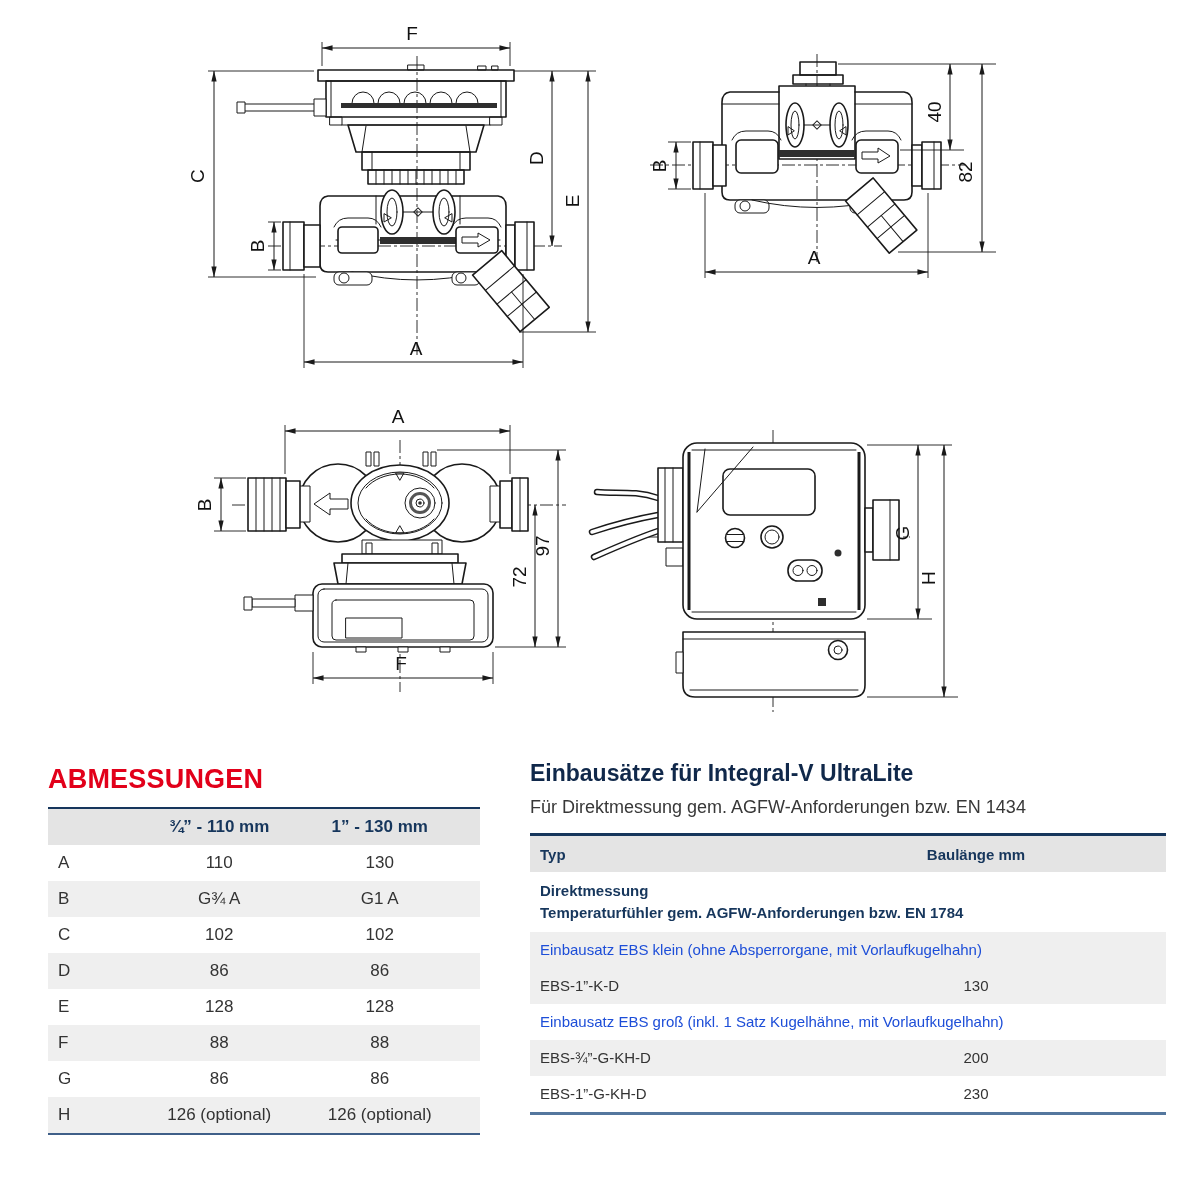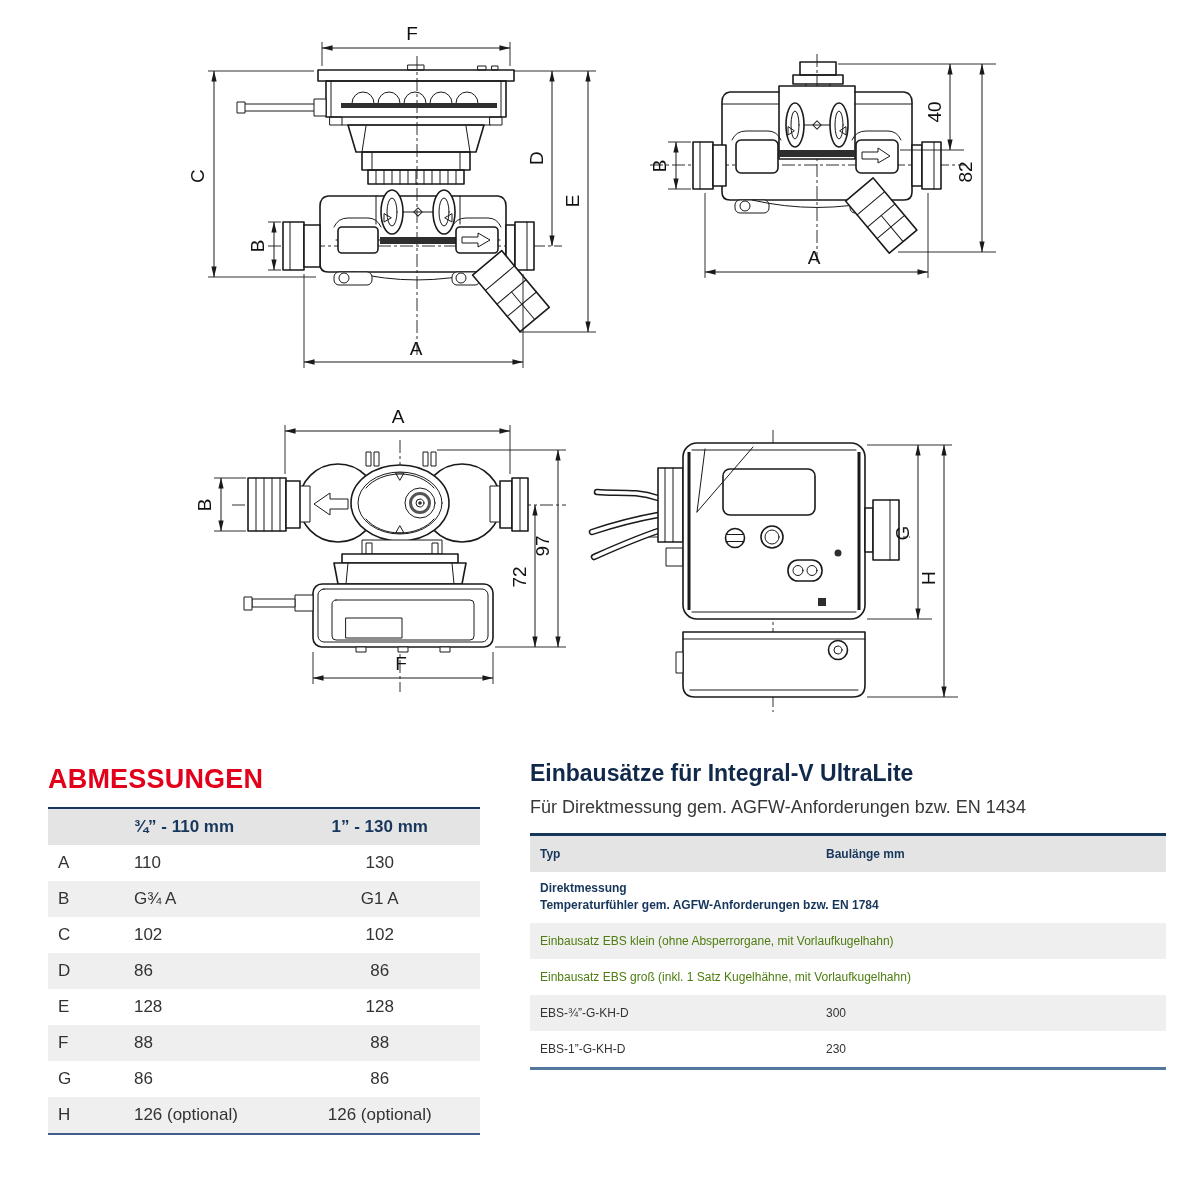--- a/index.html
+++ b/index.html
@@ -17,36 +17,36 @@
   .cl {fill:none;stroke:#1a1a1a;stroke-width:.9;stroke-dasharray:13 3 3 3;}
   text.dl{font-family:"Liberation Sans",sans-serif;font-size:19px;fill:#111;}
   
   #abm{position:absolute;left:48px;top:764px;width:432px;}
   #abm .title{color:#e2001a;font-size:27px;font-weight:bold;letter-spacing:.2px;margin:0 0 12px 0;}
   #abm table{border-collapse:collapse;width:432px;border-top:2px solid #16365c;border-bottom:2px solid #3f5f88;}
   #abm th,#abm td{font-size:17px;height:36px;padding:0;}
   #abm th{color:#16365c;font-weight:bold;background:#e4e4e4;}
   #abm td{color:#333;}
   #abm .lbl{width:85px;text-align:left;padding-left:10px;}
-  #abm .c1 {width:185px;text-align:left;}
+  #abm .c1 {width:185px;text-align:center;}
   #abm .c2 {width:162px;text-align:center;padding-right:25px;}
   #abm tr.alt{background:#efefef;}
   
   #ebs{position:absolute;left:530px;top:760px;width:636px;}
   #ebs .title{color:#10284a;font-size:23px;font-weight:bold;margin:0 0 8px 0;}
   #ebs .subtitle{color:#383838;font-size:18px;margin:10px 0 15px 0;}
   #ebs table{border-collapse:collapse;width:636px;border-top:3px solid #16365c;border-bottom:3px solid #54779e;}
-  #ebs th,#ebs td{font-size:12px;padding:0;}
+  #ebs th,#ebs td{font-size:15px;padding:0;}
   #ebs th{color:#16365c;font-weight:bold;background:#e4e4e4;height:36px;}
   #ebs .t1{text-align:left;padding-left:10px;}
-  #ebs .t2{width:300px;text-align:left;padding-right:40px;}
+  #ebs .t2{width:300px;text-align:center;padding-right:40px;}
   #ebs td{height:36px;color:#333;}
   #ebs tr.gray{background:#efefef;}
   #ebs .section td{color:#16365c;font-weight:bold;line-height:1.45;padding:8px 0 8px 10px;height:auto;}
-  #ebs .group td{color:#4d7c0f;}
+  #ebs .group td{color:#1d4ed8;}
 </style>
 </head>
 <body>
 
 <div id="page">
 
 <svg id="drawings" width="1200" height="745" viewBox="0 0 1200 745">
   <defs>
     <marker id="arr" viewBox="0 0 10 6" refX="9.6" refY="3" markerWidth="11" markerHeight="6.6" orient="auto-start-reverse" markerUnits="userSpaceOnUse">
       <path d="M10,3 L0,.6 L0,5.4 Z" fill="#1a1a1a"></path>
@@ -445,26 +445,30 @@
     </tr>
     <tr class="section">
       <td colspan="2">
         <span>Direktmessung</span><br>
         <span>Temperaturfühler gem. AGFW-Anforderungen bzw. EN 1784</span>
       </td>
     </tr>
     <tr class="gray group">
       <td colspan="2" class="t1">Einbausatz EBS klein (ohne Absperrorgane, mit Vorlaufkugelhahn)</td>
     </tr>
+    <tr class="gray">
+      <td class="t1">EBS-1”-K-D</td>
+      <td class="t2">130</td>
+    </tr>
     <tr class="group">
       <td colspan="2" class="t1">Einbausatz EBS groß (inkl. 1 Satz Kugelhähne, mit Vorlaufkugelhahn)</td>
     </tr>
     <tr class="gray">
       <td class="t1">EBS-¾”-G-KH-D</td>
-      <td class="t2">300</td>
+      <td class="t2">200</td>
     </tr>
     <tr>
       <td class="t1">EBS-1”-G-KH-D</td>
       <td class="t2">230</td>
     </tr>
   </tbody>
       </table>
 </div>
 
 </div>

